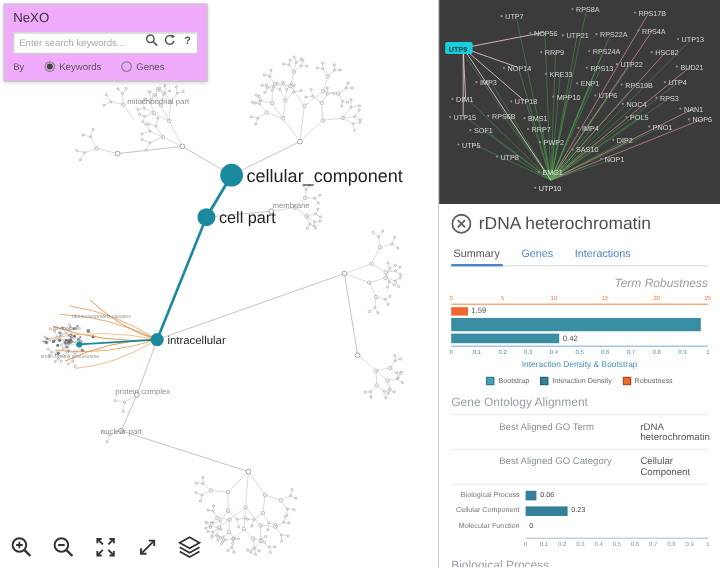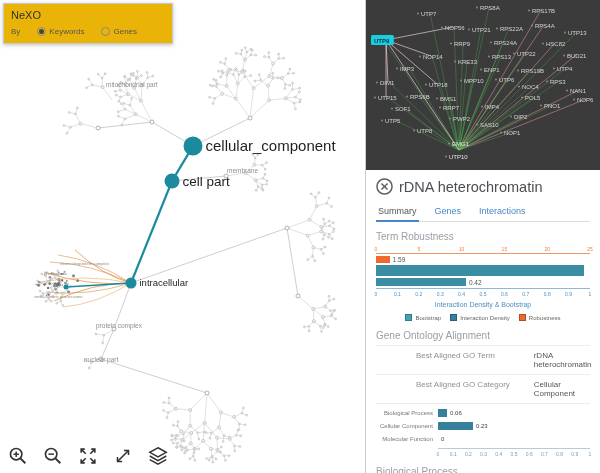--- a/index.html
+++ b/index.html
@@ -1,21 +1,21 @@
 <!DOCTYPE html>
 <html><head>
 <meta charset="utf-8">
 <style>
   html,body{margin:0;padding:0;}
   body{width:600px;height:473px;overflow:hidden;font-family:"Liberation Sans",sans-serif;background:#fff;}
   .app{display:flex;width:600px;height:473px;}
   
   .canvas{position:relative;width:365px;height:473px;background:#fff;flex:none;}
   #tree-svg{position:absolute;left:0;top:0;}
-  .search{position:absolute;top:3px;left:3px;width:170px;background:#eab308;border:1px solid #c9c9c9;
+  .search{position:absolute;top:3px;left:3px;width:170px;background:#f0abfc;border:1px solid #c9c9c9;
           box-shadow:0 1px 4px rgba(0,0,0,.25);padding:5px 7px 7px;z-index:3;box-sizing:border-box;}
   .search .stitle{font-size:11px;color:#333;margin-bottom:4px;}
   .inputwrap{position:relative;}
   .inputwrap input{width:100%;box-sizing:border-box;height:18px;border:1px solid #ccc;font-size:8px;
           padding:0 40px 0 4px;color:#555;outline:none;background:#fff;}
   .inputwrap input::placeholder{color:#aaa;}
   .input-icons{position:absolute;right:3px;top:3px;display:flex;gap:4px;align-items:center;}
   .iconbtn{border:none;background:transparent;padding:0;cursor:pointer;line-height:0;}
   .modes{display:flex;align-items:center;gap:17px;font-size:8px;color:#555;margin-top:6px;}
   .mode{display:flex;align-items:center;gap:3px;cursor:pointer;}
@@ -28,21 +28,21 @@
   .net{width:234px;height:170px;background:#3b3b3b;flex:none;}
   #net-svg{display:block;}
   .detail{flex:1;background:#fff;padding:8px 10px 0;box-sizing:border-box;overflow:hidden;}
   .dhead{display:flex;align-items:center;gap:6px;}
   .dhead .dtitle{font-size:14.5px;color:#4a4f54;}
   .tabs{display:flex;gap:14px;border-bottom:1px solid #ddd;margin-top:8px;font-size:9px;}
   .tab{padding:3px 2px 4px;color:#4a86c8;cursor:pointer;}
   .tab.active{color:#555;border-bottom:2px solid #4a86c8;margin-bottom:-1px;}
   .uterm{font-size:10px;color:#8b9196;margin-top:9px;}
   .sechead{font-size:10px;color:#9aa0a6;margin:9px 0 4px;}
-  .sechead.center{text-align:left;}
+  .sechead.center{text-align:right;font-style:italic;}
   .ticks{position:relative;height:6px;font-size:5px;}
   .ticks span{position:absolute;transform:translateX(-50%);white-space:nowrap;top:0;}
   .ticks.orange{color:#ee7f3f;}
   .ticks.blue{color:#4a90c4;margin-top:2px;}
   .ticks.gray{color:#7a9ab8;margin-top:2px;}
   .hr{border-top:1px solid;height:0;}
   .hr.orange{border-color:#ee9a5f;margin:1px 0 2px;}
   .hr.blue{border-color:#8fb8d8;margin-top:2px;}
   .hr.axis{border-color:#b9c9d6;margin-top:2px;}
   .rbar-row{display:flex;align-items:center;margin:2px 0;}
@@ -797,20 +797,42 @@
         <text x="227" y="173" font-size="6.5" font-family="Liberation Sans, sans-serif" fill="#8f8f8f">membrane</text>
         <text x="96" y="328" font-size="6.5" font-family="Liberation Sans, sans-serif" fill="#8f8f8f">protein complex</text>
         <text x="84" y="362" font-size="6.5" font-family="Liberation Sans, sans-serif" fill="#8f8f8f">nuclear part</text>
         <text x="60" y="265" font-size="4.2" font-family="Liberation Sans, sans-serif" fill="#8f8f8f">ribonucleoprotein complex</text>
         <text x="44" y="275" font-size="4.2" font-family="Liberation Sans, sans-serif" fill="#8f8f8f">preribosome</text>
         <text x="34" y="298" font-size="4.2" font-family="Liberation Sans, sans-serif" fill="#8f8f8f">small-subunit processome</text>
       </svg>
 
     <div class="search">
       <div class="stitle">NeXO</div>
+      <div class="inputwrap">
+        <input type="text" placeholder="Enter search keywords..." style="">
+        <span class="input-icons">
+          <button class="iconbtn">
+            <svg width="11" height="11" viewBox="0 0 11 11">
+              <circle cx="4.3" cy="4.3" r="3.1" fill="none" stroke="#555" stroke-width="1.2"></circle>
+              <line x1="6.7" y1="6.7" x2="10" y2="10" stroke="#555" stroke-width="1.3"></line>
+            </svg>
+          </button>
+          <button class="iconbtn">
+            <svg width="11" height="11" viewBox="0 0 11 11">
+              <path d="M9 6.2 A3.6 3.6 0 1 1 8 2.6" fill="none" stroke="#555" stroke-width="1.2"></path>
+              <polygon points="7.2,0.8 10,2.4 7,3.8" fill="#555"></polygon>
+            </svg>
+          </button>
+          <button class="iconbtn">
+            <svg width="11" height="11" viewBox="0 0 11 11">
+              <text x="2.6" y="9" font-size="9" font-family="Liberation Sans, sans-serif" fill="#555" font-weight="bold">?</text>
+            </svg>
+          </button>
+        </span>
+      </div>
       <div class="modes">
         <span>By</span>
         <span class="mode">
           <span class="radio sel"></span>
           <span>Keywords</span>
         </span>
         <span class="mode">
           <span class="radio"></span>
           <span>Genes</span>
         </span>

